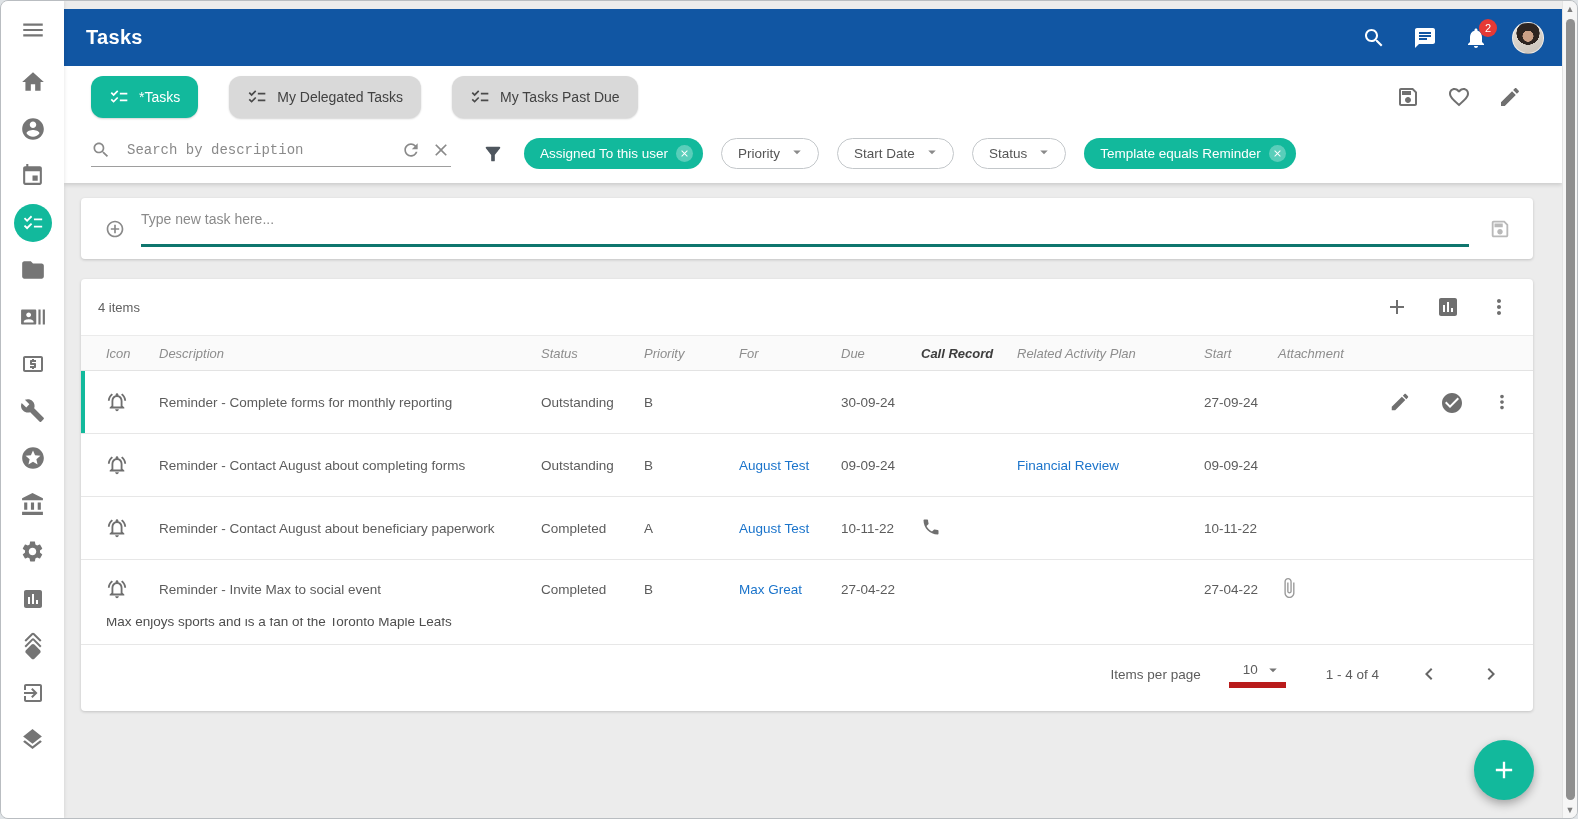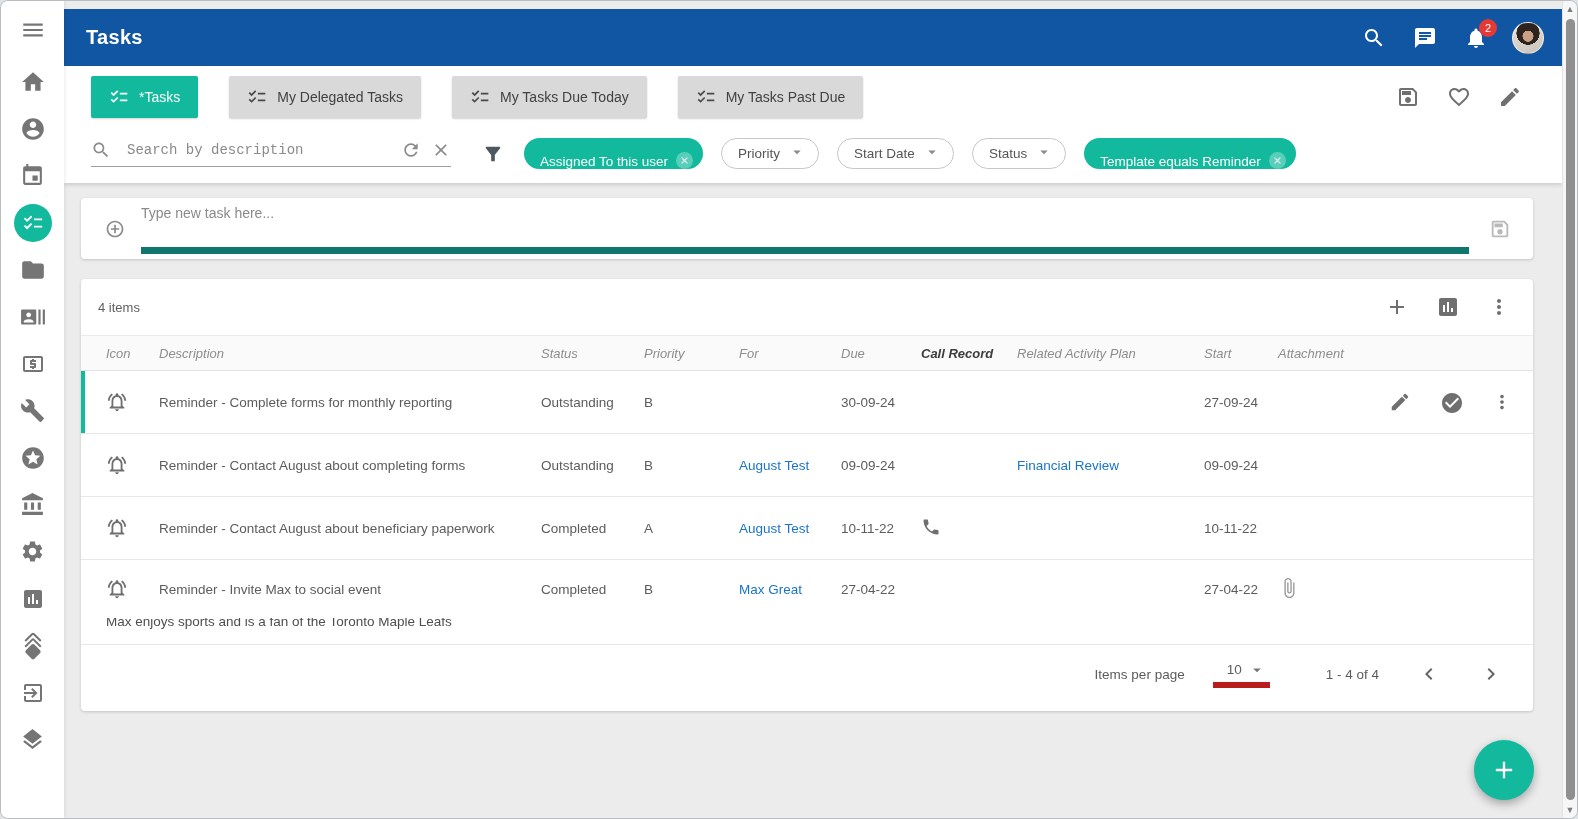--- a/index.html
+++ b/index.html
@@ -44,21 +44,21 @@
   }
 
   
   #main { position:absolute; left:63px; top:57px; right:15px; bottom:0; }
 
   
   #filter-panel { background:#ffffff; padding:18px 0 14px 0; box-shadow:0 2px 4px rgba(0,0,0,.14); position:relative; z-index:3; }
   .tabs-row { display:flex; align-items:center; padding:0 40px 0 27px; }
   .tab {
     height:42px; display:flex; align-items:center; gap:10px; padding:0 18px;
-    background:#d9d9d9; color:#424242; font-size:14px; border-radius:2px; margin-right:31px;
+    background:#d9d9d9; color:#424242; font-size:14px; border-radius:12px; margin-right:31px;
     cursor:pointer; box-shadow:0 1px 2px rgba(0,0,0,.18);
   }
   .tab svg { fill:#4a4a4a; }
   .tab.active { color:#ffffff; }
   .tab.active svg { fill:#ffffff; }
   .tabs-row .spacer { flex:1; }
   .panel-action { width:24px; height:24px; margin-left:27px; cursor:pointer; }
   .panel-action svg { fill:#707070; }
 
   .search-row { display:flex; align-items:center; margin-top:20px; padding:0 30px 0 27px; }
@@ -67,35 +67,35 @@
   .search-box input::placeholder { color:#8a8a8a; }
   .sx-icon { width:20px; height:20px; cursor:pointer; flex:0 0 auto; }
   .sx-icon svg { fill:#8a8a8a; }
   .funnel { width:22px; height:22px; margin-left:31px; cursor:pointer; }
   .funnel svg { fill:#4e565e; }
   .chips { display:flex; align-items:center; margin-left:20px; gap:18px; }
   .chip {
     height:31px; border-radius:16px; display:flex; align-items:center; gap:8px;
     font-size:13.5px; padding:0 14px; cursor:pointer; white-space:nowrap;
   }
-  .chip.solid { color:#ffffff; padding:0 10px 0 16px;align-items:flex-end; }
+  .chip.solid { color:#ffffff; padding:0 10px 0 16px; }
   .chip.outline { border:1px solid #c3c7ca; color:#555; background:#fff; padding:0 12px 0 16px; }
   .chip .x-circle {
     width:17px; height:17px; border-radius:50%; background:rgba(255,255,255,.3);
     display:flex; align-items:center; justify-content:center;
   }
   .chip .x-circle svg { fill:#ffffff; width:11px; height:11px; }
   .chip .dd svg { fill:#8a8a8a; width:18px; height:18px; }
 
   
   .card { background:#ffffff; border-radius:4px; box-shadow:0 1px 3px rgba(0,0,0,.18); }
   #new-task-card { margin:15px 29px 0 17px; height:61px; display:flex; align-items:center; padding:0 22px 0 24px; }
   #new-task-card .plus { width:20px; height:20px; }
   #new-task-card .plus svg { fill:#8a8a8a; }
-  #new-task-card .nt-input { flex:1; margin:0 20px 0 16px; border-bottom:7px solid #0f766e; padding-bottom:25px; }
+  #new-task-card .nt-input { flex:1; margin:0 20px 0 16px; border-bottom:3px solid #0f766e; padding-bottom:16px; }
   #new-task-card .nt-input input { width:100%; border:0; outline:0; font-size:14px; color:#424242; font-family:"Liberation Sans",sans-serif; }
   #new-task-card .nt-input input::placeholder { color:#8a8a8a; }
   #new-task-card .save { width:22px; height:22px; }
   #new-task-card .save svg { fill:#b9b9b9; }
 
   
   #table-card { margin:20px 29px 0 17px; padding-bottom:8px; }
   .table-toolbar { height:56px; display:flex; align-items:center; padding:0 22px 0 17px; }
   .table-toolbar .count { font-size:13px; color:#5f5f5f;text-align:right; }
   .table-toolbar .spacer { flex:1; }
@@ -119,21 +119,21 @@
   .row-actions .ra svg { fill:#6f6f6f; }
   .note-line { padding:0 0 14px 25px; margin-top:-6px; background:#ffffff; }
   .note-line span { font-size:13.5px; color:#4e4e4e; }
   .row4-wrap { border-bottom:1px solid #e7e7e7; }
   .row4-wrap .trow { border-bottom:0; min-height:58px; }
 
   
   .pagination { height:58px; display:flex; align-items:center; justify-content:flex-end; padding-right:30px; font-size:13.5px; color:#5c5c5c; }
   .pg-size { display:flex; align-items:center; border-bottom:6px solid #b91c1c; margin-left:28px; padding:0 4px 3px 14px; cursor:pointer; }
   .pg-size svg { fill:#757575; width:18px; height:18px; margin-left:6px; }
-  .pg-range { margin-left:56px; }
+  .pg-range { margin-left:40px; }
   .pg-nav { width:24px; height:24px; margin-left:38px; cursor:pointer; }
   .pg-nav svg { fill:#666; }
 
   
   #fab {
     position:absolute; right:28px; bottom:18px; width:60px; height:60px; border-radius:50%;
     display:flex; align-items:center; justify-content:center; cursor:pointer;
     box-shadow:0 4px 10px rgba(0,0,0,.3); z-index:6;
   }
   #fab svg { fill:#ffffff; width:28px; height:28px; }
@@ -372,26 +372,20 @@
           <svg width="20" height="20">
               <use href="#i-checklist"></use>
             </svg>
           <span>*Tasks</span>
         </div>
         <div class="tab">
           <svg width="20" height="20">
               <use href="#i-checklist"></use>
             </svg>
           <span>My Delegated Tasks</span>
-        </div>
-        <div class="tab">
-          <svg width="20" height="20">
-              <use href="#i-checklist"></use>
-            </svg>
-          <span>My Tasks Due Today</span>
         </div>
         <div class="tab">
           <svg width="20" height="20">
               <use href="#i-checklist"></use>
             </svg>
           <span>My Tasks Past Due</span>
         </div>
         <span class="spacer"></span>
         <span class="panel-action"><svg width="24" height="24">
               <use href="#i-save"></use>

